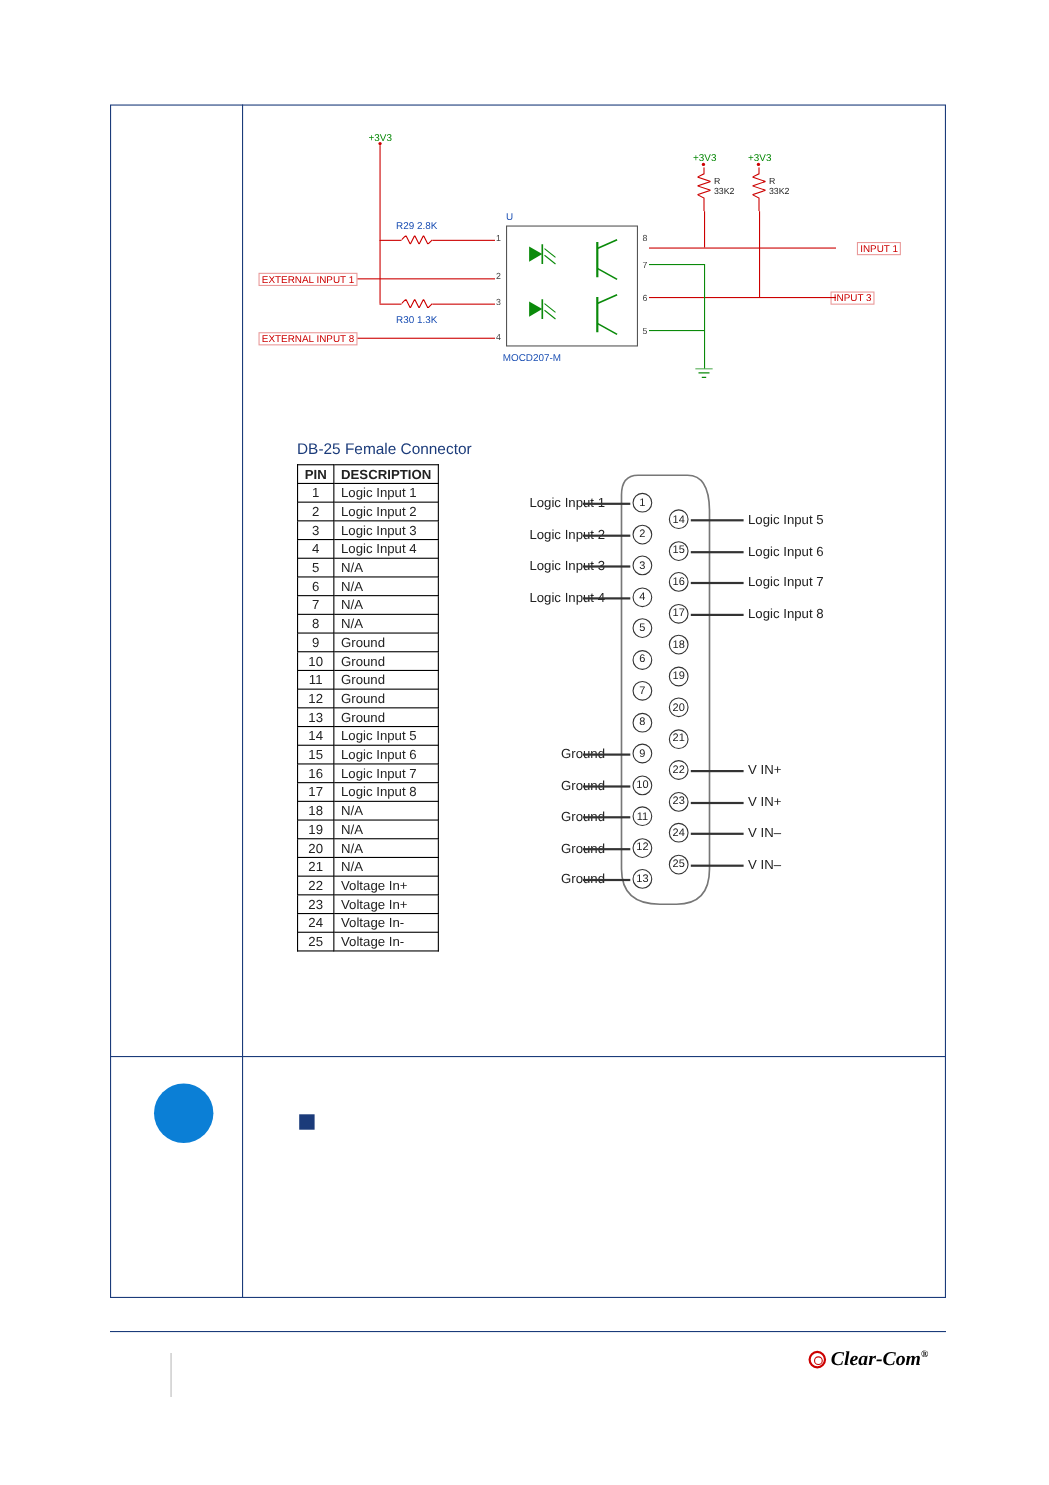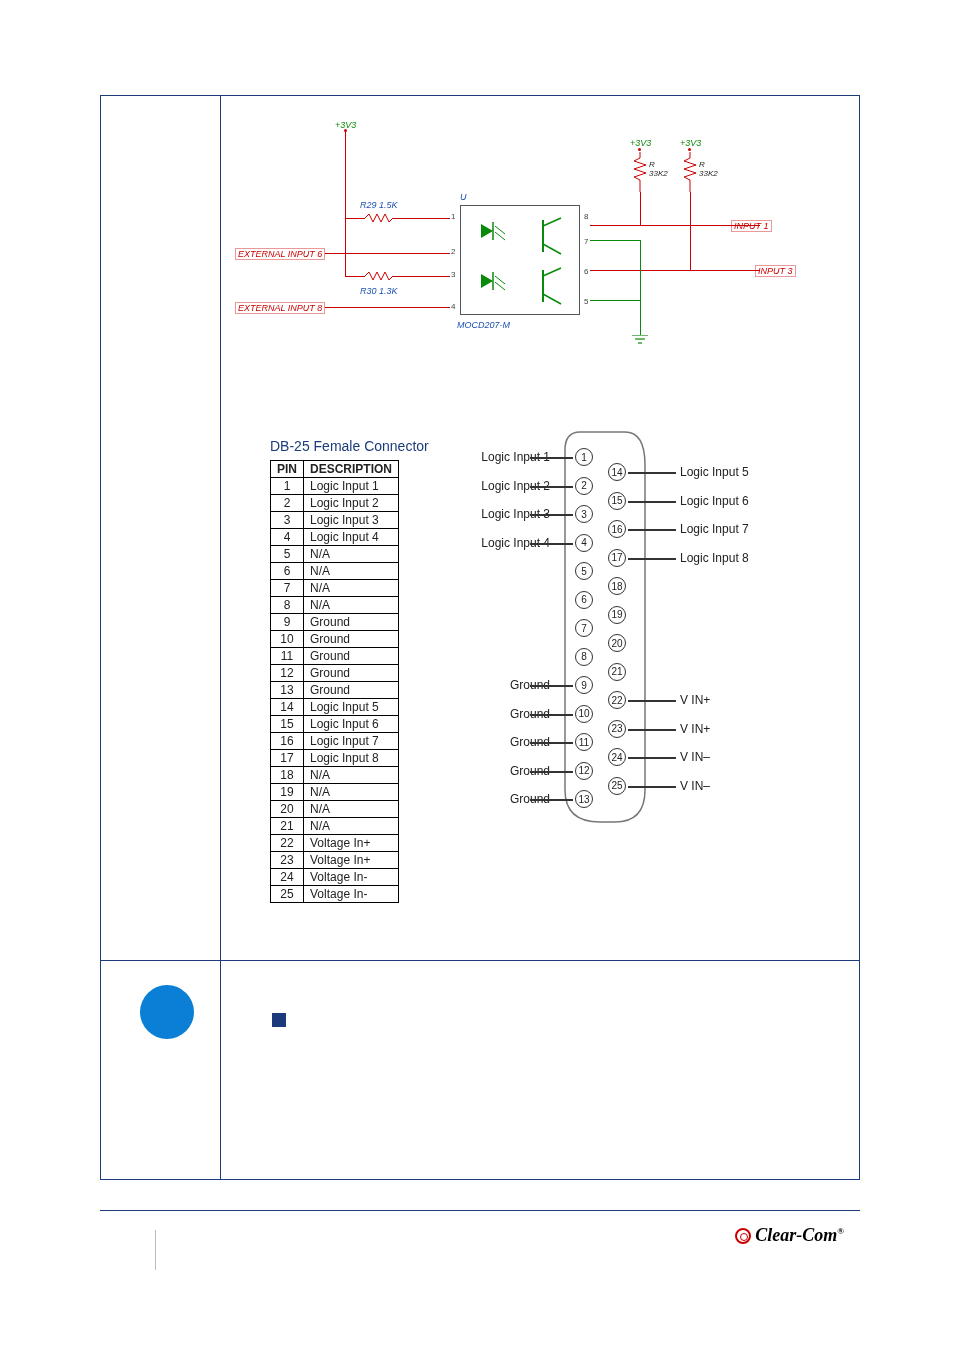--- a/index.html
+++ b/index.html
@@ -37,41 +37,41 @@
   }
   
   .schematic {
     position: absolute;
     left: 235px;
     top: 120px;
     width: 555px;
     height: 245px;
     font-size: 9px;
   }
-  .sch-label { position: absolute; white-space: nowrap; font-style: italic; }
+  .sch-label { position: absolute; white-space: nowrap; }
   .sch-red { color: #c00; border: 0.5px solid rgba(200,0,0,0.4); padding: 0 2px; }
   .sch-green { color: #0a8a0a; }
   .sch-blue { color: #1b4fb3; }
   .sch-line { position: absolute; background: #c00; height: 1px; }
   .sch-vline { position: absolute; background: #c00; width: 1px; }
   .resistor { position: absolute; height: 8px; width: 28px; }
   .ic-box {
     position: absolute;
     border: 0.7px solid #555;
     background: #fff;
   }
   .ic-pin { position: absolute; font-size: 8px; color: #444; }
   .pullup { position: absolute; width: 12px; height: 40px; }
   .pwr-dot { position: absolute; width: 3px; height: 3px; background:#c00; border-radius:50%; }
 
   
   .pin-table-wrap {
     position: absolute;
     left: 270px;
-    top: 438px;
+    top: 400px;
   }
   .pin-table-title {
     font-size: 14px;
     color: #1b3b7a;
     margin-bottom: 6px;
   }
   table.pin-table {
     border-collapse: collapse;
     font-size: 12px;
   }
@@ -203,44 +203,44 @@
   <svg class="pullup" style="left:449px; top:32px;" viewBox="0 0 12 40">
     <polyline points="6,0 6,6 0,9 12,13 0,17 12,21 0,25 6,28 6,40" fill="none" stroke="#c00" stroke-width="1"></polyline>
   </svg>
   <span class="sch-label" style="left:414px; top:40px; white-space:pre; font-size:8px;">R
 33K2</span>
   <span class="sch-label" style="left:464px; top:40px; white-space:pre; font-size:8px;">R
 33K2</span>
 
   <div class="sch-line" style="left:355px; top:105px; width:170px;"></div>
   <div class="sch-vline" style="left:405px; top:72px; height:33px;"></div>
-  <span class="sch-label sch-red" style="left:496px; top:100px;">INPUT 1</span>
+  <span class="sch-label sch-red" style="left:544px; top:100px;">INPUT 1</span>
 
   <div class="sch-line" style="left:355px; top:150px; width:170px;"></div>
   <div class="sch-vline" style="left:455px; top:72px; height:78px;"></div>
   <span class="sch-label sch-red" style="left:520px; top:145px;">INPUT 3</span>
 
   <div class="sch-vline" style="left:405px; top:120px; height:95px; background:#0a8a0a;"></div>
   <div class="sch-line" style="left:355px; top:120px; width:50px; background:#0a8a0a;"></div>
   <div class="sch-line" style="left:355px; top:180px; width:50px; background:#0a8a0a;"></div>
   <svg style="position:absolute; left:397px; top:215px; width:16px; height:12px;" viewBox="0 0 16 12">
     <line x1="0" y1="0" x2="16" y2="0" stroke="#0a8a0a" stroke-width="1.2"></line>
     <line x1="3" y1="4" x2="13" y2="4" stroke="#0a8a0a" stroke-width="1.2"></line>
     <line x1="6" y1="8" x2="10" y2="8" stroke="#0a8a0a" stroke-width="1.2"></line>
   </svg>
 
-  <span class="sch-label sch-blue" style="left:125px; top:80px;">R29  1.5K</span>
+  <span class="sch-label sch-blue" style="left:125px; top:80px;">R29  2.8K</span>
   <svg class="resistor" style="left:130px; top:94px;" viewBox="0 0 28 8">
     <polyline points="0,4 4,0 8,8 12,0 16,8 20,0 24,8 28,4" fill="none" stroke="#c00" stroke-width="1"></polyline>
   </svg>
   <div class="sch-line" style="left:158px; top:98px; width:57px;"></div>
   <div class="sch-vline" style="left:110px; top:30px; height:68px;"></div>
   <div class="sch-line" style="left:110px; top:98px; width:20px;"></div>
 
-  <span class="sch-label sch-red" style="left:0px; top:128px;">EXTERNAL INPUT 6</span>
+  <span class="sch-label sch-red" style="left:0px; top:128px;">EXTERNAL INPUT 1</span>
   <div class="sch-line" style="left:90px; top:133px; width:125px;"></div>
 
   <svg class="resistor" style="left:130px; top:152px;" viewBox="0 0 28 8">
     <polyline points="0,4 4,0 8,8 12,0 16,8 20,0 24,8 28,4" fill="none" stroke="#c00" stroke-width="1"></polyline>
   </svg>
   <span class="sch-label sch-blue" style="left:125px; top:166px;">R30    1.3K</span>
   <div class="sch-line" style="left:158px; top:156px; width:57px;"></div>
   <div class="sch-vline" style="left:110px; top:98px; height:58px;"></div>
   <div class="sch-line" style="left:110px; top:156px; width:20px;"></div>
 

